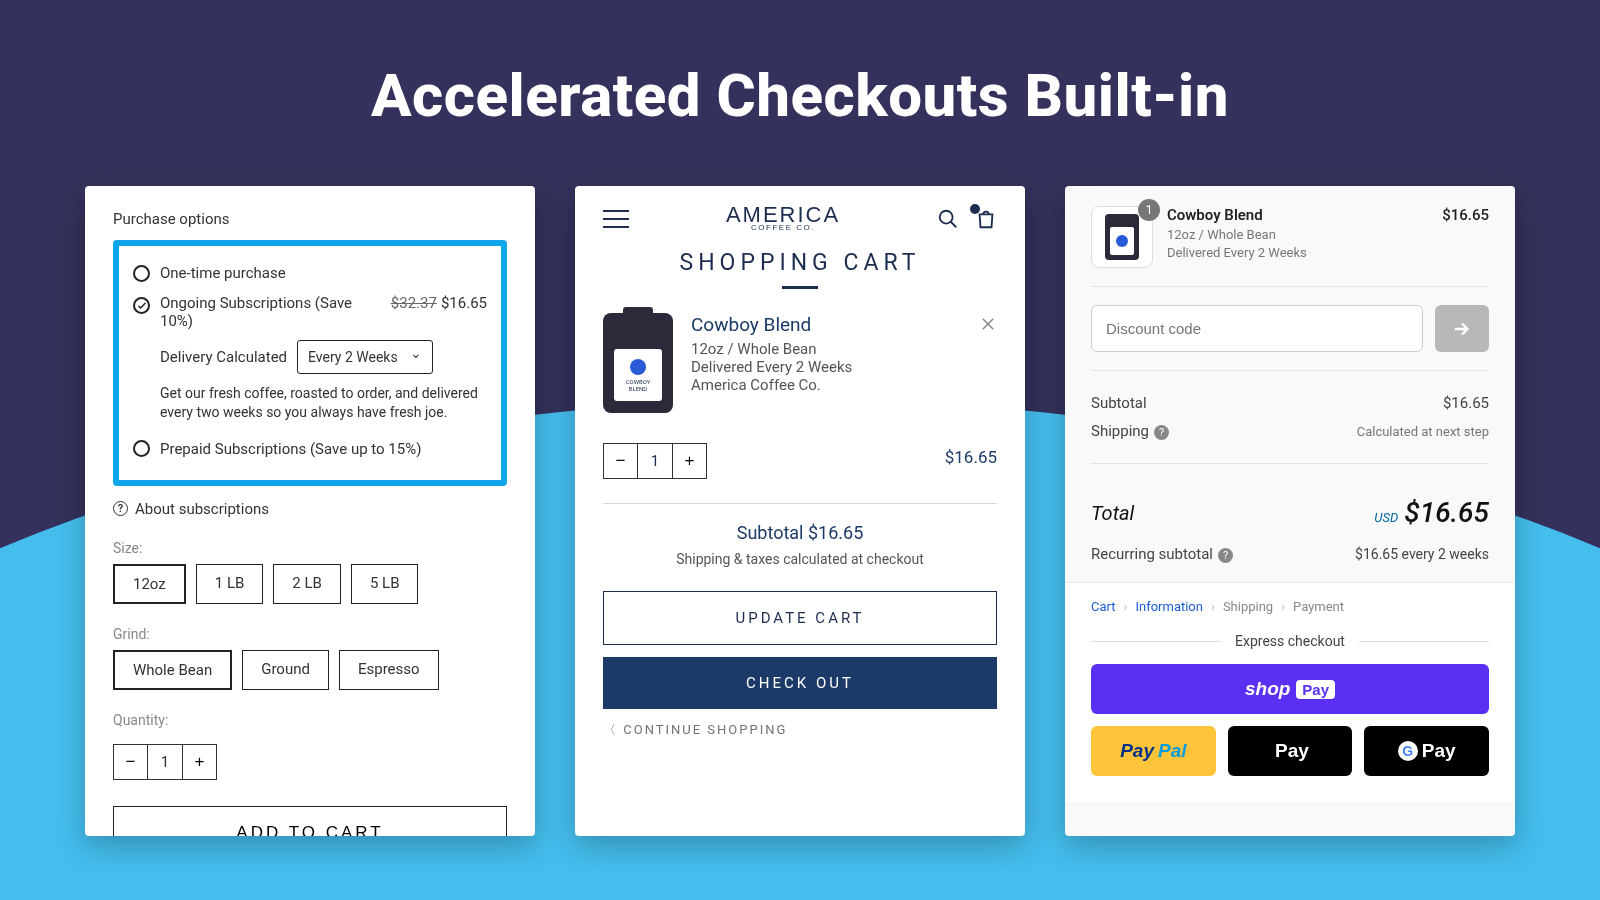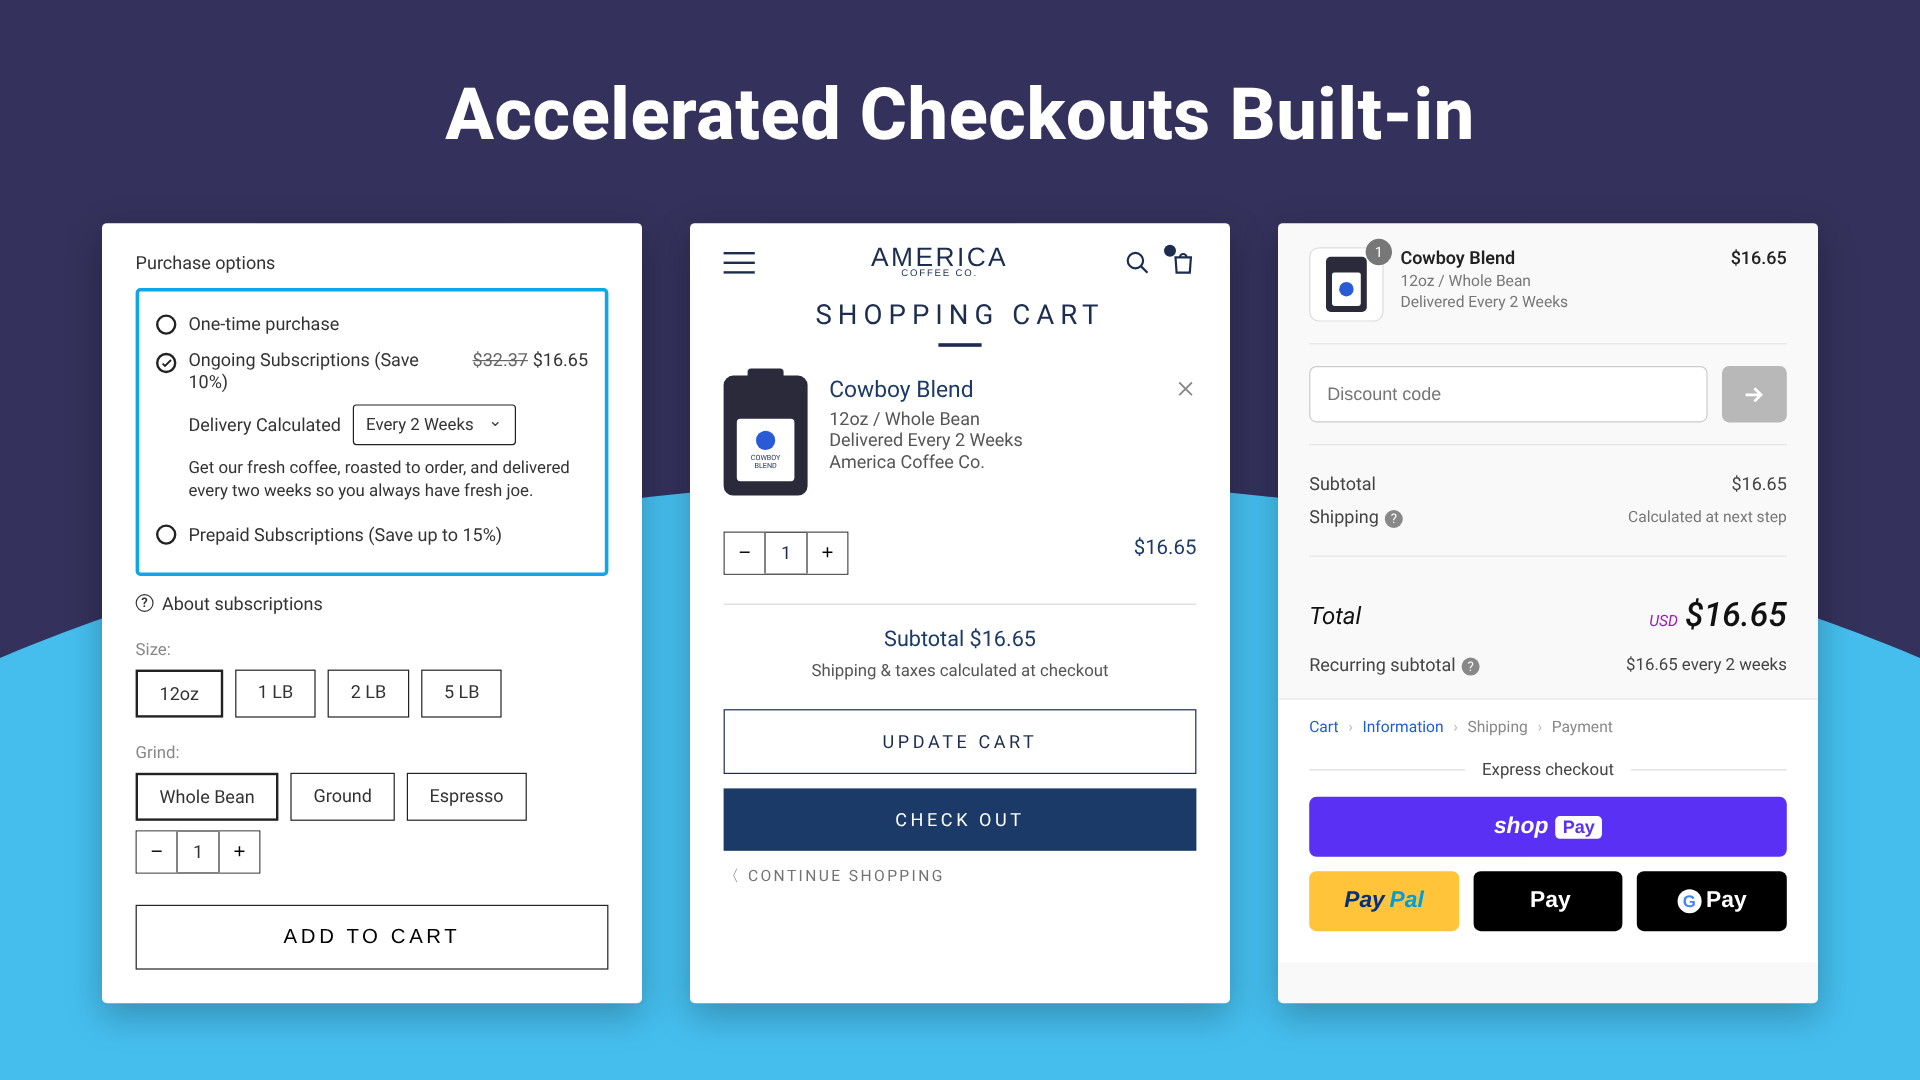--- a/index.html
+++ b/index.html
@@ -49,21 +49,21 @@
     width: 450px;
     height: 650px;
     border-radius: 4px;
     box-shadow: 0 10px 30px rgba(0,0,0,0.25);
     overflow: hidden;
   }
 
   
   .p1 { padding: 24px 28px; font-size: 15px; color: #333; }
   .p1 .section-title { font-size: 15px; margin-bottom: 12px; }
-  .opt-box { border: 3px solid #0ea5e9; border-radius: 4px; padding: 12px 14px 16px 14px; }
+  .opt-box { border: 6px solid #0ea5e9; border-radius: 4px; padding: 12px 14px 16px 14px; }
   .radio-row { display: flex; align-items: center; gap: 10px; padding: 6px 0; cursor: pointer; }
   .radio { width: 17px; height: 17px; border: 2px solid #222; border-radius: 50%; display: inline-flex; align-items: center; justify-content: center; flex-shrink: 0; }
   .radio svg { width: 12px; height: 12px; display:none; }
   .radio.selected svg { display:block; }
   .price-row { margin-left: auto; text-align: right; font-size: 15px; }
   .strike { text-decoration: line-through; color: #666; margin-right: 4px; }
   .sub-block { margin-left: 27px; margin-top: 4px; }
   .freq-row { display: flex; align-items: center; gap: 10px; margin-bottom: 10px; }
   .freq-select { border: 1px solid #222; padding: 8px 34px 8px 10px; border-radius: 3px; font-size: 14px; background: #fff; cursor: pointer; position: relative; }
   .freq-select::after { content:"⌄"; position:absolute; right:10px; top:4px; color:#444; }
@@ -124,21 +124,21 @@
   .p3-meta { font-size:13px; color:#777; margin-top:3px; }
   .p3-price { font-weight:500; color:#222; }
   .p3-div { height:1px; background:#e4e4e4; margin:18px 0; }
   .discount-row { display:flex; gap:12px; }
   .discount-input { flex:1; padding:14px 14px; border:1px solid #ccc; border-radius:6px; font-size:15px; }
   .discount-btn { width:54px; border:none; border-radius:6px; background:#b8b8b8; color:#fff; font-size:20px; cursor:pointer; display:flex; align-items:center; justify-content:center; }
   .summary-row { display:flex; justify-content:space-between; align-items:center; padding:5px 0; font-size:15px; color:#444; }
   .summary-row .q { width:15px; height:15px; border-radius:50%; background:#888; color:#fff; font-size:11px; display:inline-flex; align-items:center; justify-content:center; margin-left:5px; }
   .summary-row.big { font-size:20px; color:#111; padding-top:14px;font-style:italic; }
   .summary-row.big .tot { font-size:28px; font-weight:500; }
-  .summary-row.big .cur { font-size:13px; color:#a21caf; margin-right:6px; }
+  .summary-row.big .cur { font-size:13px; color:#0369a1; margin-right:6px; }
   .p3-white { background:#fff; border-top:1px solid #e4e4e4; padding: 16px 26px 26px 26px; }
   .crumbs { font-size:13px; color:#888; display:flex; gap:8px; align-items:center; flex-wrap:wrap; }
   .crumbs .active { color:#1c5dd6; cursor:pointer; }
   .crumbs .sep { color:#bbb; }
   .express-head { position:relative; text-align:center; margin:18px 0 14px 0; }
   .express-head::before { content:""; position:absolute; left:0; right:0; top:50%; height:1px; background:#ddd; }
   .express-head span { position:relative; background:#fff; padding:0 14px; font-size:14px; color:#444; }
   .pay-btn { width:100%; padding:14px; border:none; border-radius:6px; font-size:19px; font-weight:700; cursor:pointer; margin-bottom:12px; display:flex; align-items:center; justify-content:center; gap:4px; }
   .pay-shop { background:#5a31f4; color:#fff; }
   .pay-row { display:flex; gap:12px; }
@@ -202,20 +202,21 @@
       <span class="pill">5 LB</span>
     </div>
 
     <div class="variant-label">Grind:</div>
     <div class="pill-row">
       <span class="pill selected">Whole Bean</span>
       <span class="pill">Ground</span>
       <span class="pill">Espresso</span>
     </div>
 
+    <div class="variant-label">Quantity:</div>
     <div class="qty-box">
       <button>−</button>
       <span class="val">1</span>
       <button>+</button>
     </div>
 
     <button class="add-cart">ADD TO CART</button>
   </div>
 
   <div class="panel p2">

